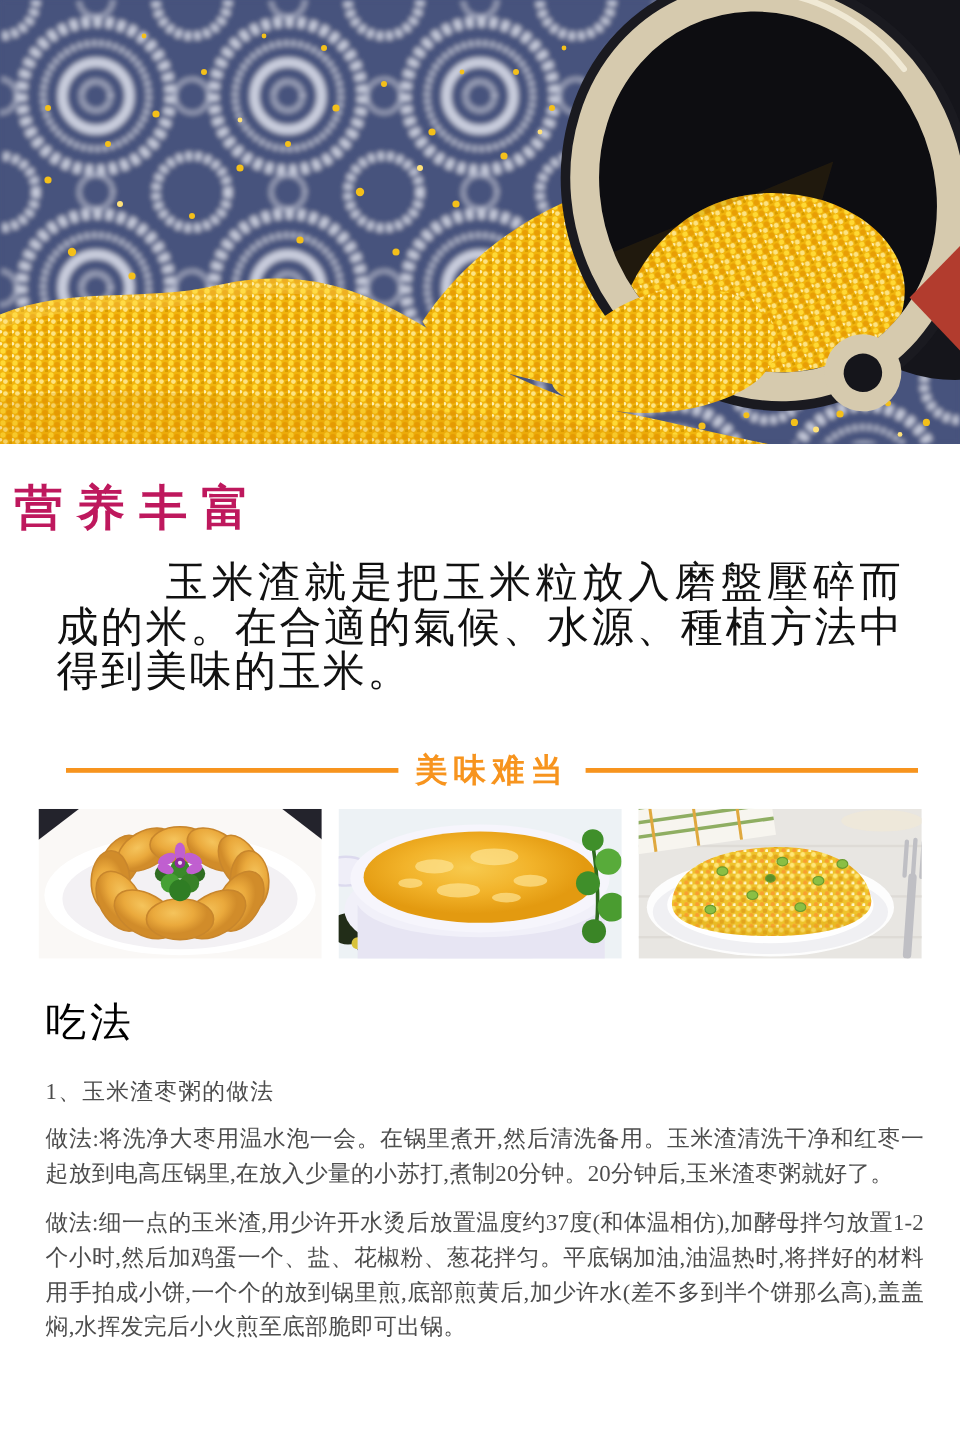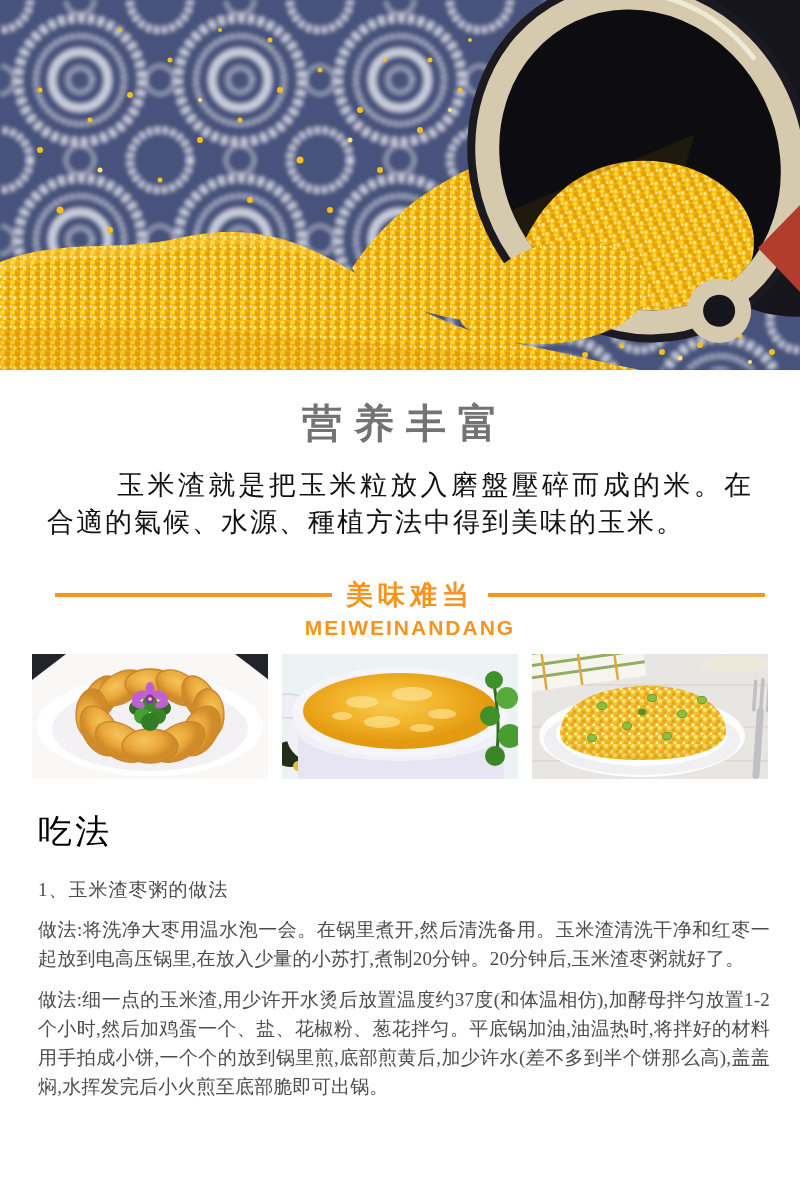--- a/index.html
+++ b/index.html
@@ -5,32 +5,32 @@
   html,body{margin:0;padding:0;}
   body{
     width:800px;height:1192px;background:#ffffff;overflow:hidden;
     font-family:"Liberation Sans","DejaVu Sans",sans-serif;
     -webkit-font-smoothing:antialiased;
   }
   .hero{width:800px;height:370px;display:block;}
   .hero svg{display:block;}
 
   .nutrition-title{
-    margin:26px 0 0 0;text-align:center;
+    margin:26px 0 0 0;text-align:left;
     font-size:40px;font-weight:bold;letter-spacing:12px;text-indent:12px;
-    color:#737373;
+    color:#be185d;
   }
   .nutrition-paragraph{
     width:706px;margin:16px auto 0 auto;
     font-family:"Liberation Serif","DejaVu Serif",serif;
-    font-size:27px;line-height:37px;color:#111;
+    font-size:35px;line-height:37px;color:#111;
     letter-spacing:2px;text-indent:2.6em;text-align:justify;
   }
 
-  .banner{margin-top:36px;padding-left:20px;}
+  .banner{margin-top:46px;padding-left:20px;}
   .banner-row{display:flex;align-items:center;gap:14px;margin:0 35px;}
   .banner-line{flex:1;height:4px;background:#f7941e;}
   .banner-title{
     color:#f7941e;font-size:27px;font-weight:bold;letter-spacing:5px;
     white-space:nowrap;
   }
   .banner-sub{
     text-align:center;color:#f7941e;font-size:21px;font-weight:bold;
     letter-spacing:2px;margin-top:3px;
   }
@@ -166,21 +166,20 @@
 
 <h2 class="nutrition-title">营养丰富</h2>
 <p class="nutrition-paragraph">玉米渣就是把玉米粒放入磨盤壓碎而成的米。在合適的氣候、水源、種植方法中得到美味的玉米。</p>
 
 <div class="banner">
   <div class="banner-row">
     <div class="banner-line"></div>
     <div class="banner-title">美味难当</div>
     <div class="banner-line"></div>
   </div>
-  <div class="banner-sub">MEIWEINANDANG</div>
 </div>
 
 <div class="gallery">
 
   <div class="photo">
   <svg width="237" height="125" viewBox="0 0 237 125" xmlns="http://www.w3.org/2000/svg">
     <defs>
       <radialGradient id="pg1" cx="40%" cy="35%">
             <stop offset="0%" stop-color="#f5c45c"></stop>
             <stop offset="60%" stop-color="#eaa93c"></stop>

